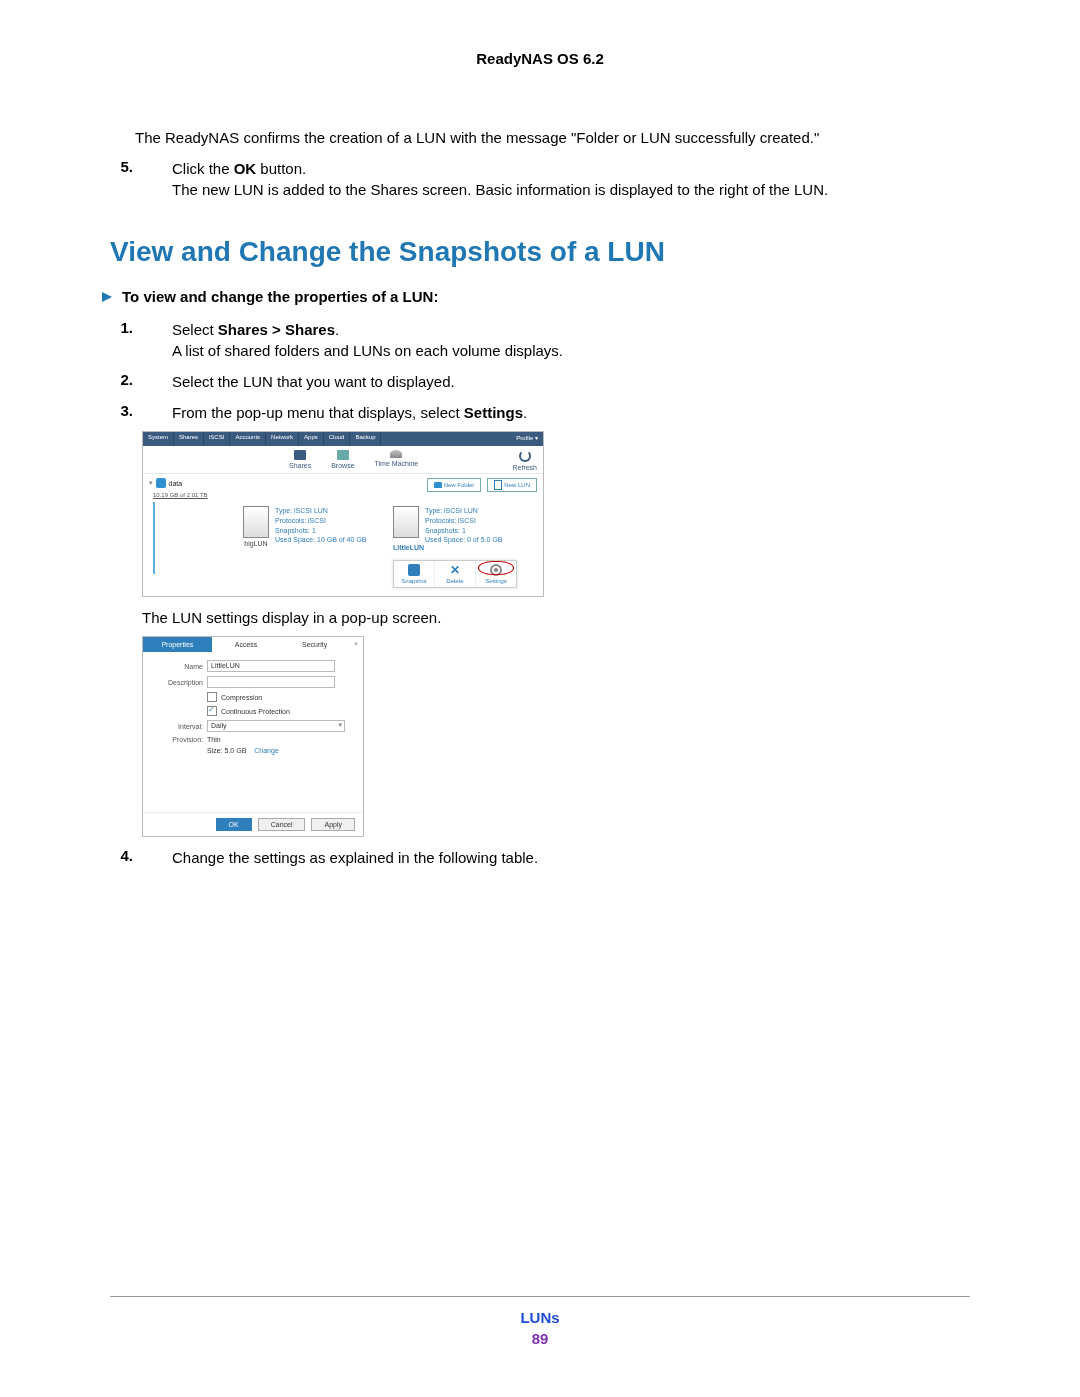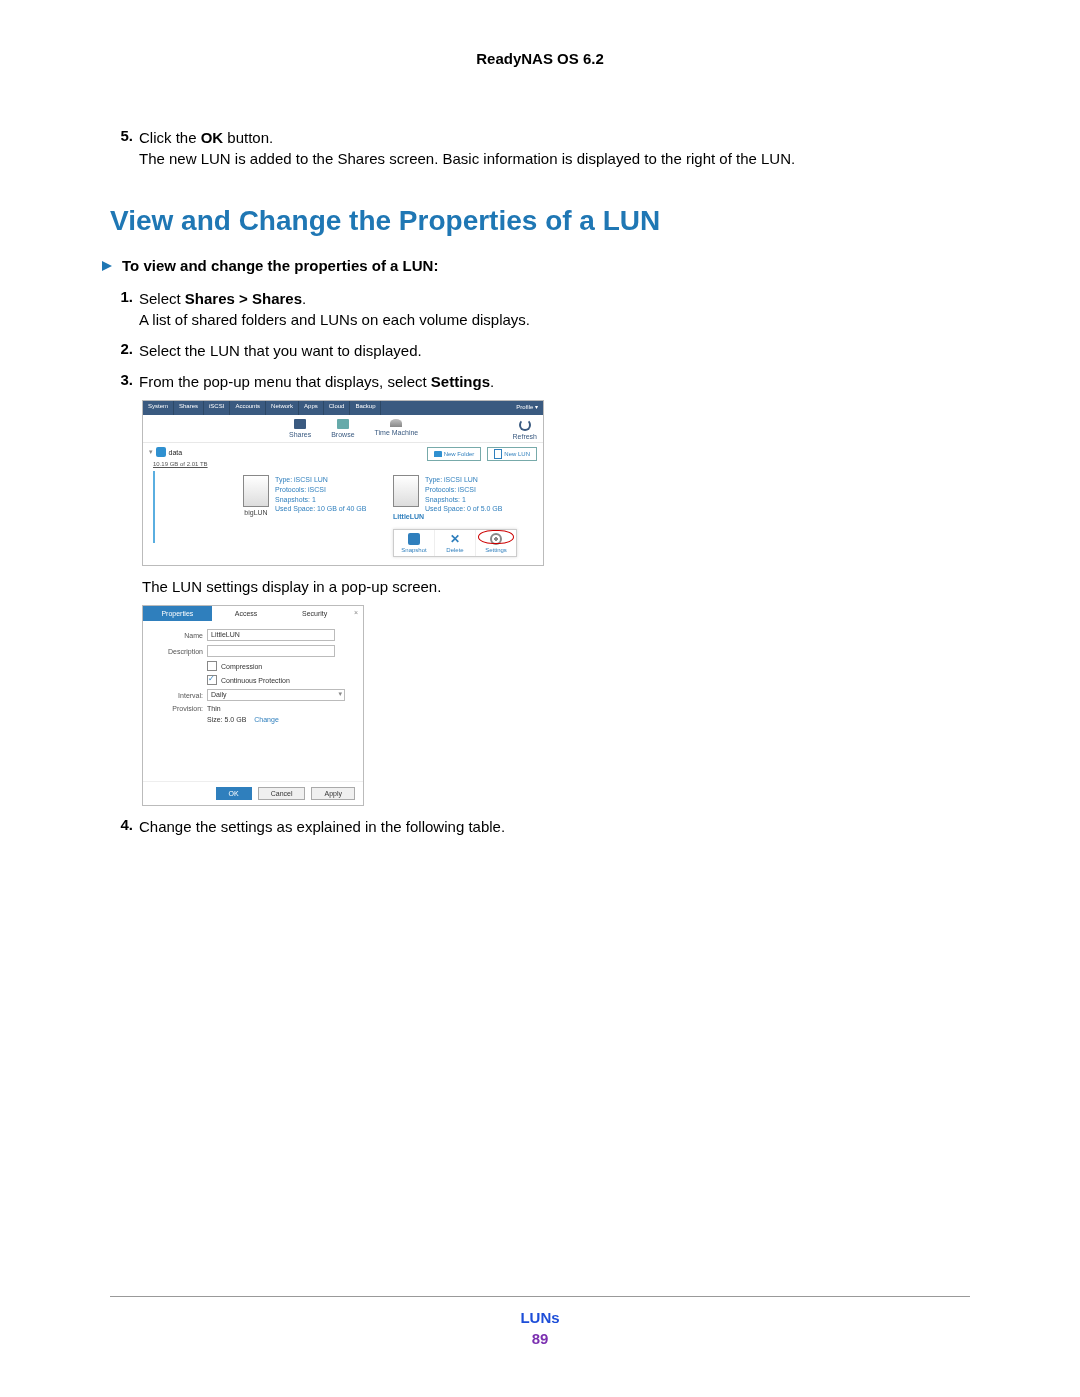--- a/index.html
+++ b/index.html
@@ -37,20 +37,21 @@
   .step-num {
     font-weight: bold;
     width: 28px;
     flex-shrink: 0;
     text-align: right;
     padding-right: 6px;
   }
   .step-body {
     flex: 1;
     line-height: 1.4;
+    margin-left: 33px;
   }
   .step-body b { font-weight: bold; }
   .h2 {
     color: #1f77b4;
     font-size: 28px;
     font-weight: bold;
     margin-top: 36px;
     margin-bottom: 20px;
     margin-left: 0;
   }
@@ -330,30 +331,31 @@
     border-color: #2f7fbd;
   }
 </style>
 </head>
 <body>
 
 <div class="page">
 
   <div class="header-title">ReadyNAS OS 6.2</div>
 
+  <div class="para-indent">The ReadyNAS confirms the creation of a LUN with the message "Folder or LUN successfully created."</div>
 
   <div class="step-row">
     <div class="step-num">5.</div>
     <div class="step-body">
       <span>Click the </span><b>OK</b><span> button.</span><br>
       <span>The new LUN is added to the Shares screen. Basic information is displayed to the right of the LUN.</span>
     </div>
   </div>
 
-  <div class="h2">View and Change the Properties of a LUN</div>
+  <div class="h2">View and Change the Snapshots of a LUN</div>
 
   <div class="proc-heading">
     <span class="arrow">
       <svg width="14" height="10" viewBox="0 0 14 10">
           <polygon points="0,0 10,5 0,10" fill="#1f77b4"></polygon>
         </svg>
     </span>
     <span>To view and change the properties of a LUN:</span>
   </div>
 

